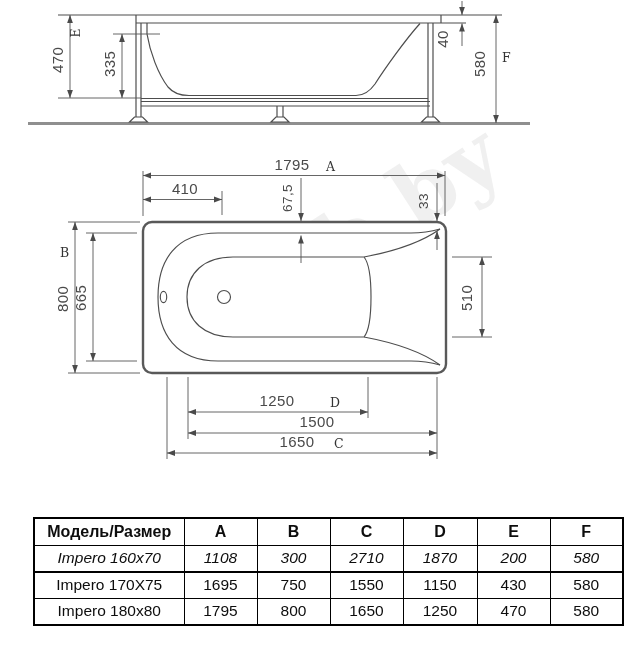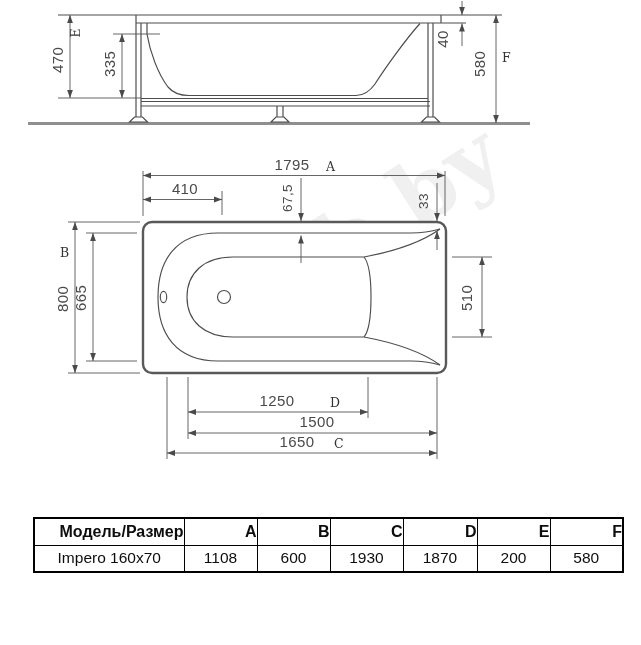--- a/index.html
+++ b/index.html
@@ -14,22 +14,22 @@
   .wm{font-family:"DejaVu Serif",serif;font-weight:bold;font-size:86px;fill:#8f8f8f;opacity:.13;}
   .spec-table{
     position:absolute;left:33px;top:517px;border-collapse:collapse;table-layout:fixed;
     background:#fff;border:2.5px solid #000;
   }
   .spec-table th,.spec-table td{
     border:1px solid #000;text-align:center;vertical-align:middle;padding:0;
     height:25px;font-size:15.5px;color:#0d0d0d;white-space:nowrap;
   }
   .spec-table thead tr{height:27px;}
-  .spec-table th{font-weight:bold;font-size:16px;text-align:right;}
-  .spec-table tr.thick-bottom td{border-bottom:2.5px solid #000;}
+  .spec-table th{font-weight:bold;font-size:16px;}
+  .spec-table tr.thick-bottom td{border-bottom:2.5px solid #000;font-style:italic;}
 </style>
 </head>
 <body>
 
 <div class="stage">
 
   <svg width="641" height="510" viewBox="0 0 641 510" style="position:absolute;left:0;top:0;">
     <defs>
       <marker id="arr" viewBox="0 0 10 10" refX="10" refY="5" markerWidth="10" markerHeight="8" markerUnits="userSpaceOnUse" orient="auto-start-reverse">
         <path d="M0,1.4 L10,5 L0,8.6 Z" fill="#4a4a4a"></path>
@@ -192,21 +192,39 @@
         <th>C</th>
         <th>D</th>
         <th>E</th>
         <th>F</th>
       </tr>
     </thead>
     <tbody>
       <tr class="thick-bottom">
         <td>Impero 160x70</td>
         <td>1108</td>
-        <td>600</td>
-        <td>1930</td>
+        <td>300</td>
+        <td>2710</td>
         <td>1870</td>
         <td>200</td>
         <td>580</td>
       </tr>
+      <tr>
+        <td>Impero 170X75</td>
+        <td>1695</td>
+        <td>750</td>
+        <td>1550</td>
+        <td>1150</td>
+        <td>430</td>
+        <td>580</td>
+      </tr>
+      <tr>
+        <td>Impero 180x80</td>
+        <td>1795</td>
+        <td>800</td>
+        <td>1650</td>
+        <td>1250</td>
+        <td>470</td>
+        <td>580</td>
+      </tr>
     </tbody>
   </table>
 </div>
 
 </body></html>

